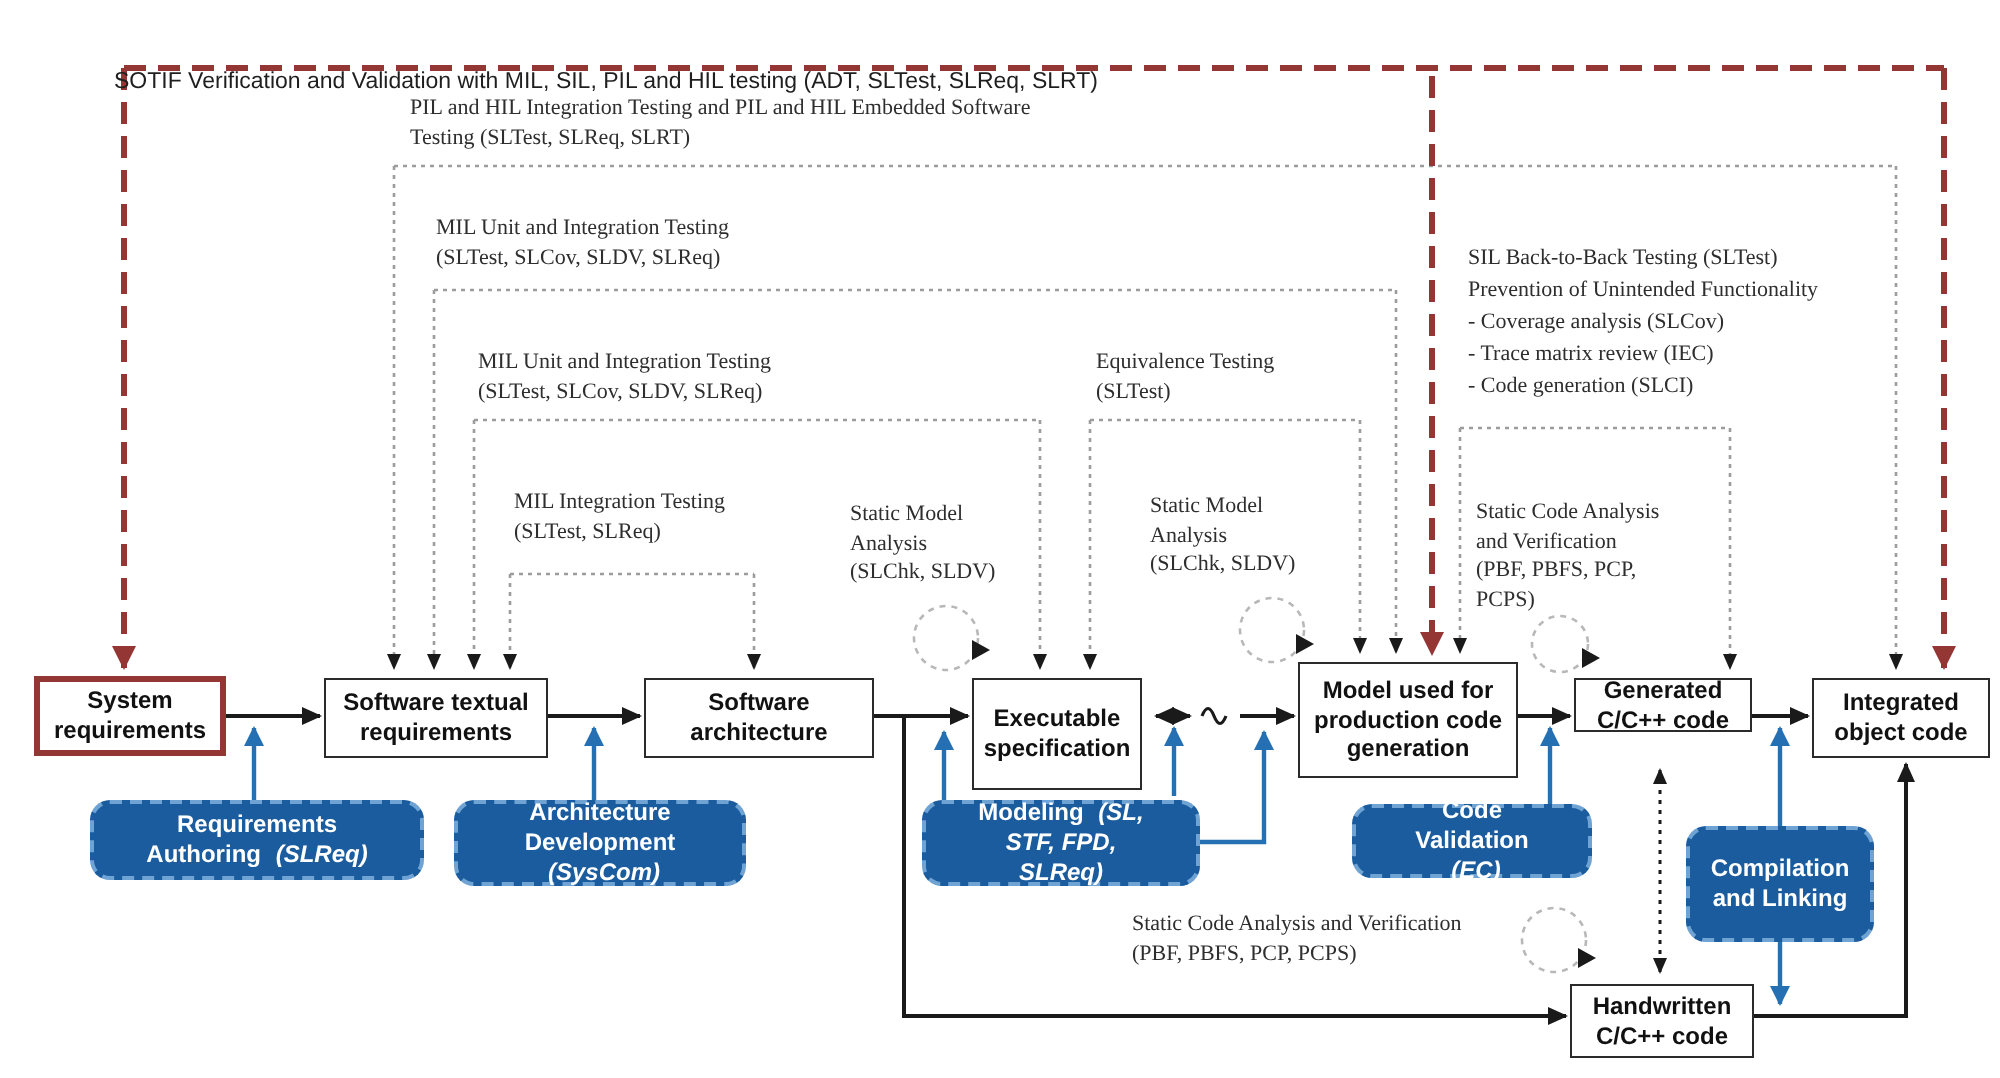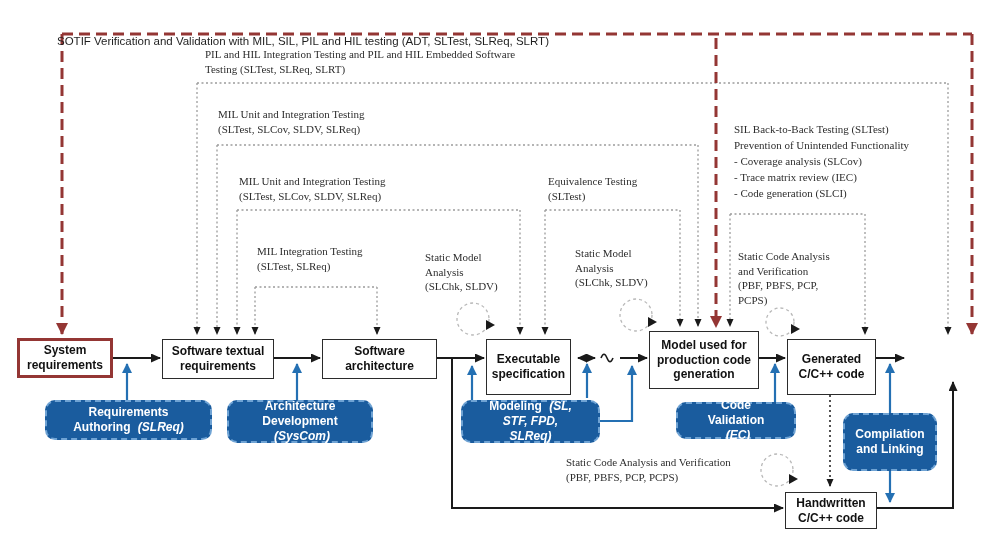--- a/index.html
+++ b/index.html
@@ -166,23 +166,27 @@
   </div>
   <div class="abox" style="left:486px;top:339px;width:85px;height:56px">
     <span>Executable
 specification</span>
   </div>
   <div class="abox" style="left:649px;top:331px;width:110px;height:58px">
     <span>Model used for
 production code
 generation</span>
   </div>
-  <div class="abox" style="left:787px;top:339px;width:89px;height:56px">
+  <div class="abox" style="left:787px;top:339px;width:89px;height:27px">
     <span>Generated
 C/C++ code</span>
+  </div>
+  <div class="abox" style="left:906px;top:339px;width:89px;height:40px">
+    <span>Integrated
+object code</span>
   </div>
   <div class="abox" style="left:785px;top:492px;width:92px;height:37px">
     <span>Handwritten
 C/C++ code</span>
   </div>
 
   <div class="pbox" style="left:45px;top:400px;width:167px;height:40px">
     <span class="pwrap"><span class="pl">Requirements Authoring</span>
     <span class="pt">(SLReq)</span></span>
   </div>

